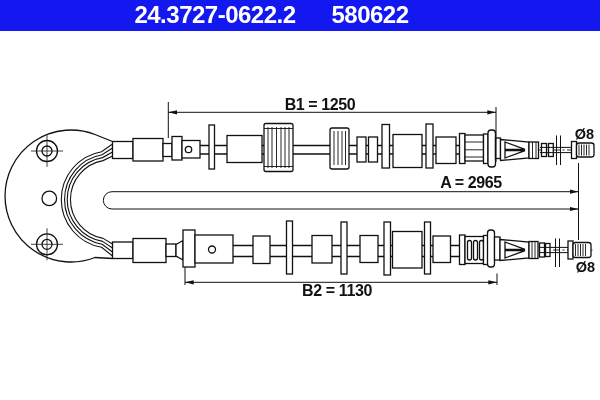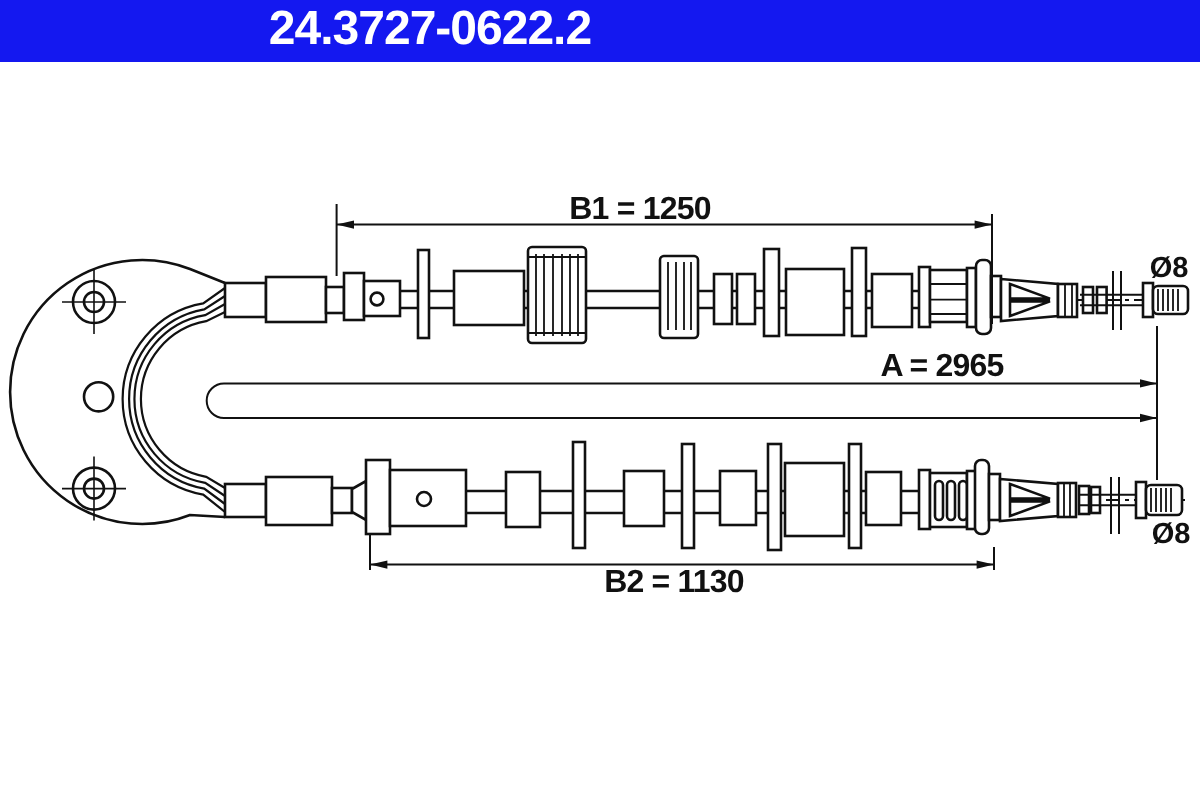--- a/index.html
+++ b/index.html
@@ -14,20 +14,21 @@
   .dim{font:bold 16px "Liberation Sans","DejaVu Sans",sans-serif;letter-spacing:-0.4px;fill:#111;}
   .dia{font:bold 14.5px "Liberation Sans","DejaVu Sans",sans-serif;fill:#111;}
 </style>
 </head>
 <body>
 
 <div class="stage">
 
   <div class="header">
     <span class="pn">24.3727-0622.2</span>
+    <span class="rn">580622</span>
   </div>
 
   <svg width="600" height="400" viewBox="0 0 600 400">
     <g stroke="#111" stroke-width="1.3" fill="none">
 
       <g>
         <path d="M112.5,141.5 L95,134.5 A66,66 0 1 0 95,257.5 L112.5,258.5"></path>
         <circle cx="47" cy="151" r="10.5"></circle>
         <circle cx="47" cy="151" r="5"></circle>
         <path stroke-width="0.8" d="M31,151 H63 M47,135 V167"></path>

